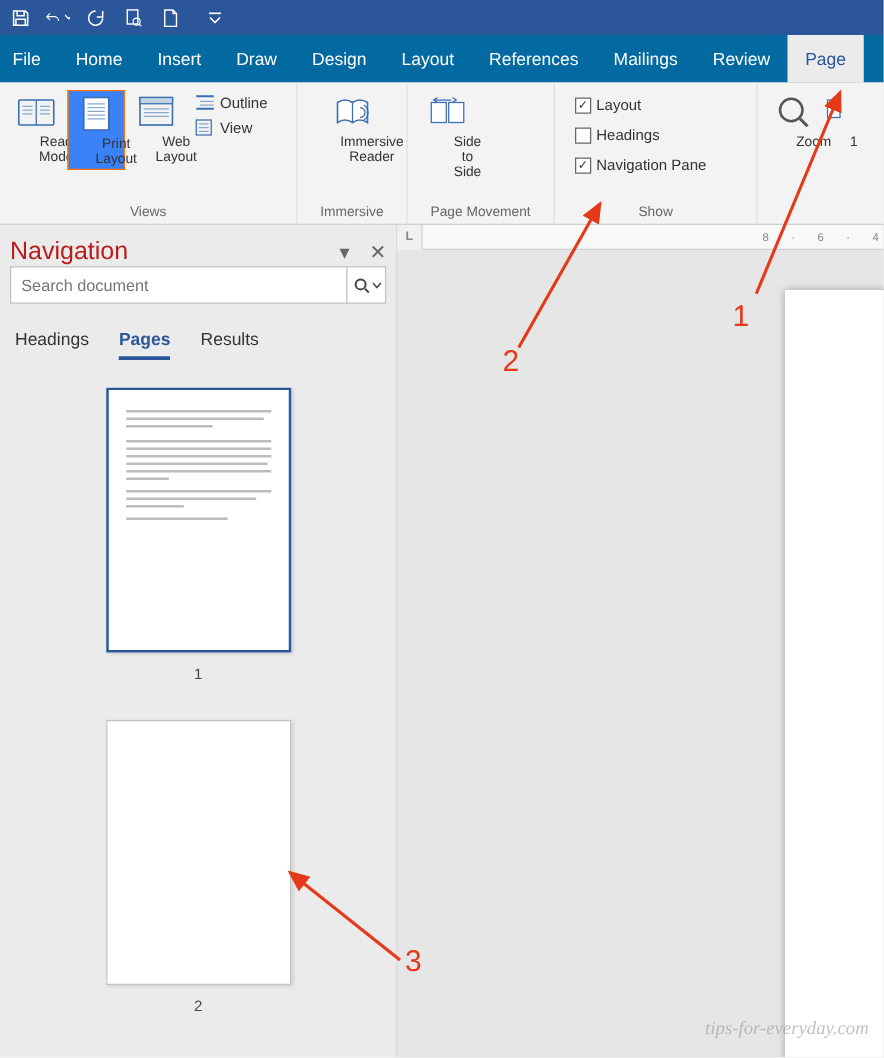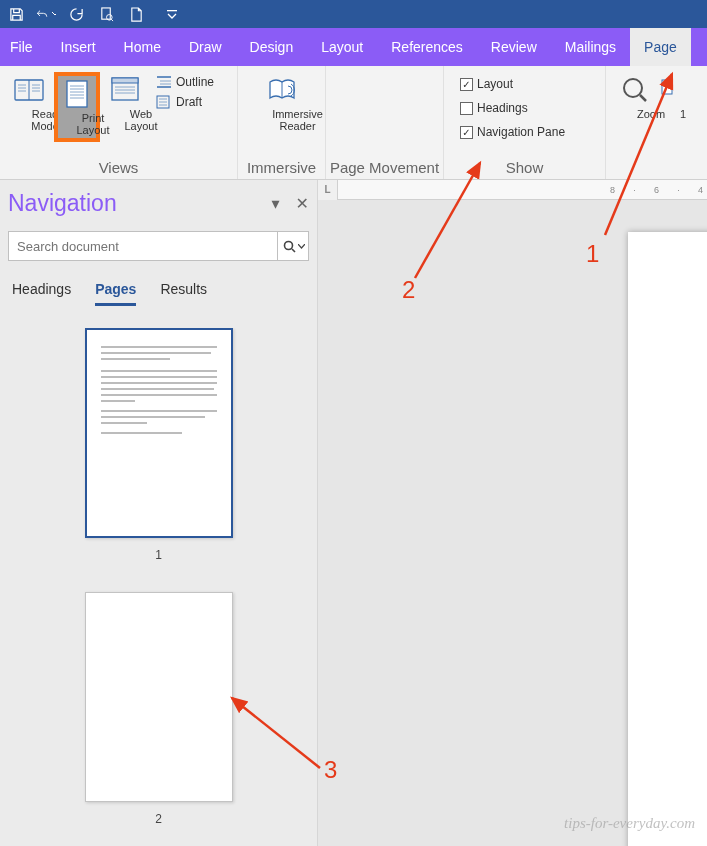--- a/index.html
+++ b/index.html
@@ -3,46 +3,46 @@
 <meta charset="utf-8">
 <style>
   * { box-sizing: border-box; margin: 0; padding: 0; font-family: "Segoe UI", Tahoma, sans-serif; }
   body { width: 707px; height: 846px; overflow: hidden; background: #e6e6e6; position: relative; }
 
   
   .qat { background: #2b579a; height: 28px; display: flex; align-items: center; padding: 0 6px; gap: 10px; }
   .qat .icon { width: 20px; height: 20px; display: flex; align-items: center; justify-content: center; color: #fff; }
 
   
-  .menubar { background: #8b5cf6; height: 38px; display: flex; align-items: flex-start; }
+  .menubar { background: #0369a1; height: 38px; display: flex; align-items: flex-start; }
   .menubar .tab { color: #fff; padding: 0 14px; height: 100%; display: flex; align-items: center; font-size: 14px; cursor: pointer; }
   .menubar .tab.file { padding: 0 14px 0 10px; }
   .menubar .tab.active { background: #ebebeb; color: #2b579a; }
 
   
   .ribbon { background: #f3f3f3; height: 114px; border-bottom: 1px solid #d0d0d0; display: flex; }
   .ribbon-group { border-right: 1px solid #e0e0e0; display: flex; flex-direction: column; padding-top:4px }
   .ribbon-group .controls { flex: 1; display: flex; align-items: flex-start; padding: 2px 6px 0 6px; gap: 2px; }
-  .ribbon-group .label { font-size: 15px; color: #666; text-align: center; padding-bottom: 3px; }
+  .ribbon-group .label { font-size: 11px; color: #666; text-align: center; padding-bottom: 3px; }
   .large-btn { width: 46px; display: flex; flex-direction: column; align-items: center; gap: 2px; padding: 2px 1px; cursor: pointer; text-align: center; }
   .large-btn.wider { width: 52px; }
-  .large-btn.active { background: #a3a3a3; border: 4px solid #f97316; }
+  .large-btn.active { background: #3b82f6; border: 1px solid #f97316; }
   .large-btn .icon-box { width: 32px; height: 32px; display: flex; align-items: center; justify-content: center; }
   .large-btn .text { font-size: 11px; color: #333; line-height: 12px; margin-left: 32px; }
   .small-stack { display: flex; flex-direction: column; gap: 4px; padding-top: 2px; }
   .small-item { display: flex; align-items: center; gap: 4px; font-size: 12px; color: #333; cursor: pointer; padding: 1px 2px; }
   .chk { width: 13px; height: 13px; border: 1px solid #666; background: #fff; display: inline-flex; align-items: center; justify-content: center; font-size: 10px; color: #333; }
 
   
   .main { position: absolute; top: 180px; left: 0; right: 0; bottom: 0; display: flex; }
   .nav-pane { width: 318px; background: #ebebeb; border-right: 1px solid #d6d6d6; display: flex; flex-direction: column; padding: 10px 8px; }
   .nav-header { display: flex; align-items: center; justify-content: space-between; }
-  .nav-title { font-size: 23px; color: #8b5cf6; font-weight: 400; }
+  .nav-title { font-size: 20px; color: #b91c1c; font-weight: 400; }
   .nav-ctrls { display: flex; gap: 16px; color: #666; }
-  .search-wrap { margin-top: 14px; position: relative; }
+  .search-wrap { margin-top: 0; position: relative; }
   .search-input { width: 100%; height: 30px; border: 1px solid #c0c0c0; background: #fff; padding: 0 34px 0 8px; font-size: 13px; color: #333;}
   .search-btn { position: absolute; right: 0; top: 0; height: 30px; width: 32px; border-left: 1px solid #c0c0c0; display: flex; align-items: center; justify-content: center; cursor: pointer; gap:2px; color:#444 }
   .nav-tabs { display: flex; gap: 24px; margin-top: 20px; padding: 0 4px; }
   .nav-tab { font-size: 14px; color: #333; padding-bottom: 6px; cursor: pointer; }
   .nav-tab.active { color: #2b579a; font-weight: 600; border-bottom: 3px solid #2b579a; }
   .thumbs { margin-top: 22px; display: flex; flex-direction: column; align-items: center; gap: 10px; overflow: auto; padding-bottom: 10px; }
   .thumb { width: 148px; height: 212px; background: #fff; border: 1px solid #c3c3c3; box-shadow: 1px 1px 3px rgba(0,0,0,.15); }
   .thumb.selected { border: 2px solid #2b579a; }
   .thumb-num { font-size: 12px; color: #444; }
   .thumb-content { padding: 16px 14px; }
@@ -97,28 +97,28 @@
   <span class="icon" style="margin-left:6px">
       <svg width="10" height="10">
         <rect x="0" y="1" width="10" height="1.3" fill="#fff"></rect>
         <path d="M1 5 L5 9 L9 5" fill="none" stroke="#fff" stroke-width="1.3"></path>
       </svg>
     </span>
 </div>
 
 <div class="menubar">
   <div class="tab file">File</div>
+  <div class="tab">Home</div>
   <div class="tab">Insert</div>
-  <div class="tab">Home</div>
   <div class="tab">Draw</div>
   <div class="tab">Design</div>
   <div class="tab">Layout</div>
   <div class="tab">References</div>
+  <div class="tab">Mailings</div>
   <div class="tab">Review</div>
-  <div class="tab">Mailings</div>
   <div class="tab active">Page</div>
 </div>
 
 <div class="ribbon">
 
   <div class="ribbon-group" style="width:238px">
     <div class="controls">
       <div class="large-btn">
         <div class="icon-box">
             <svg width="30" height="26">
@@ -172,21 +172,21 @@
             </svg>
           <span>Outline</span>
         </div>
         <div class="small-item">
           <svg width="16" height="14">
               <rect x="1" y="1" width="12" height="12" fill="none" stroke="#3a6fb0"></rect>
               <line x1="3" y1="4" x2="11" y2="4" stroke="#88a8cc"></line>
               <line x1="3" y1="7" x2="11" y2="7" stroke="#88a8cc"></line>
               <line x1="3" y1="10" x2="11" y2="10" stroke="#88a8cc"></line>
             </svg>
-          <span>Draft</span>
+          <span>View</span>
         </div>
       </div>
     </div>
     <div class="label">Views</div>
   </div>
 
   <div class="ribbon-group" style="width:88px">
     <div class="controls" style="justify-content:center">
       <div class="large-btn wider">
         <div class="icon-box">
@@ -198,20 +198,31 @@
           </div>
         <div class="text" style="white-space:pre-line">Immersive
 Reader</div>
       </div>
     </div>
     <div class="label">Immersive</div>
   </div>
 
   <div class="ribbon-group" style="width:118px">
     <div class="controls">
+      <div class="large-btn wider">
+        <div class="icon-box">
+            <svg width="32" height="28">
+              <rect x="3" y="6" width="12" height="16" fill="#fff" stroke="#3a6fb0"></rect>
+              <rect x="17" y="6" width="12" height="16" fill="#fff" stroke="#3a6fb0"></rect>
+              <path d="M8 2 l-3 2 l3 2 M5 4 h14 M20 2 l3 2 l-3 2" fill="none" stroke="#3a6fb0"></path>
+            </svg>
+          </div>
+        <div class="text" style="white-space:pre-line">Side
+to Side</div>
+      </div>
     </div>
     <div class="label">Page Movement</div>
   </div>
 
   <div class="ribbon-group" style="width:162px">
     <div class="controls">
       <div class="small-stack" style="gap:8px;padding:4px 4px 0 8px">
         <label class="small-item">
             <span class="chk">✓</span>
             <span>Layout</span>

